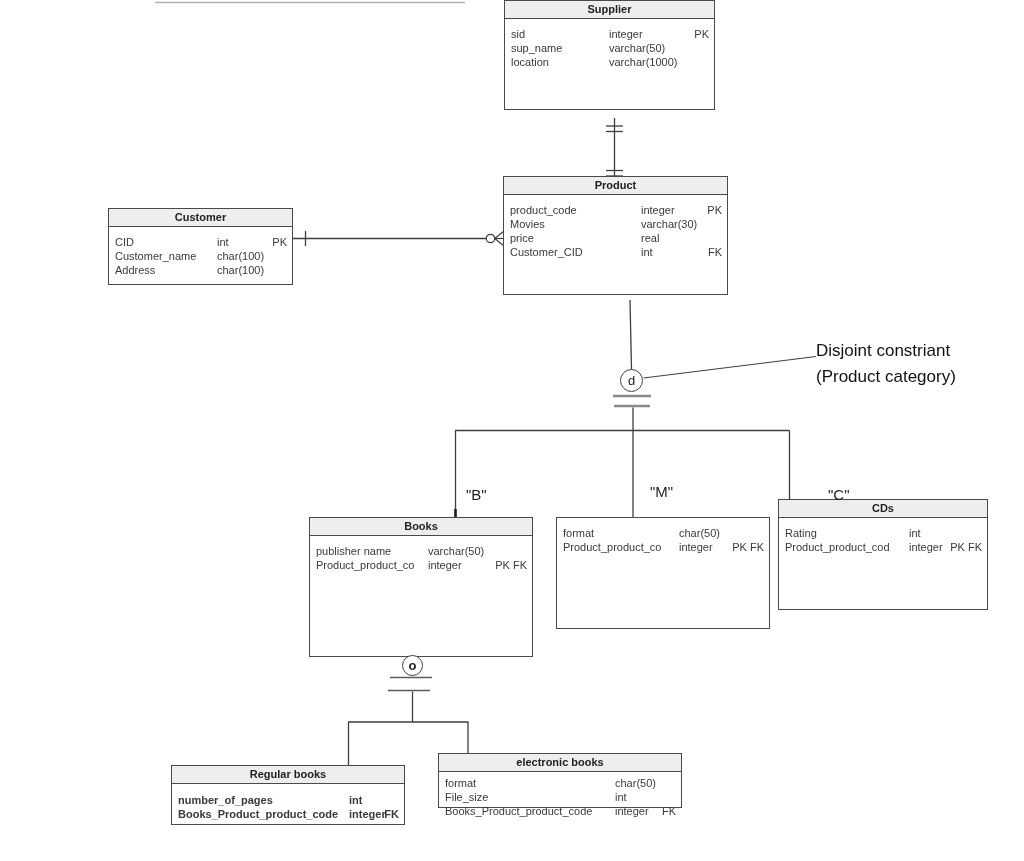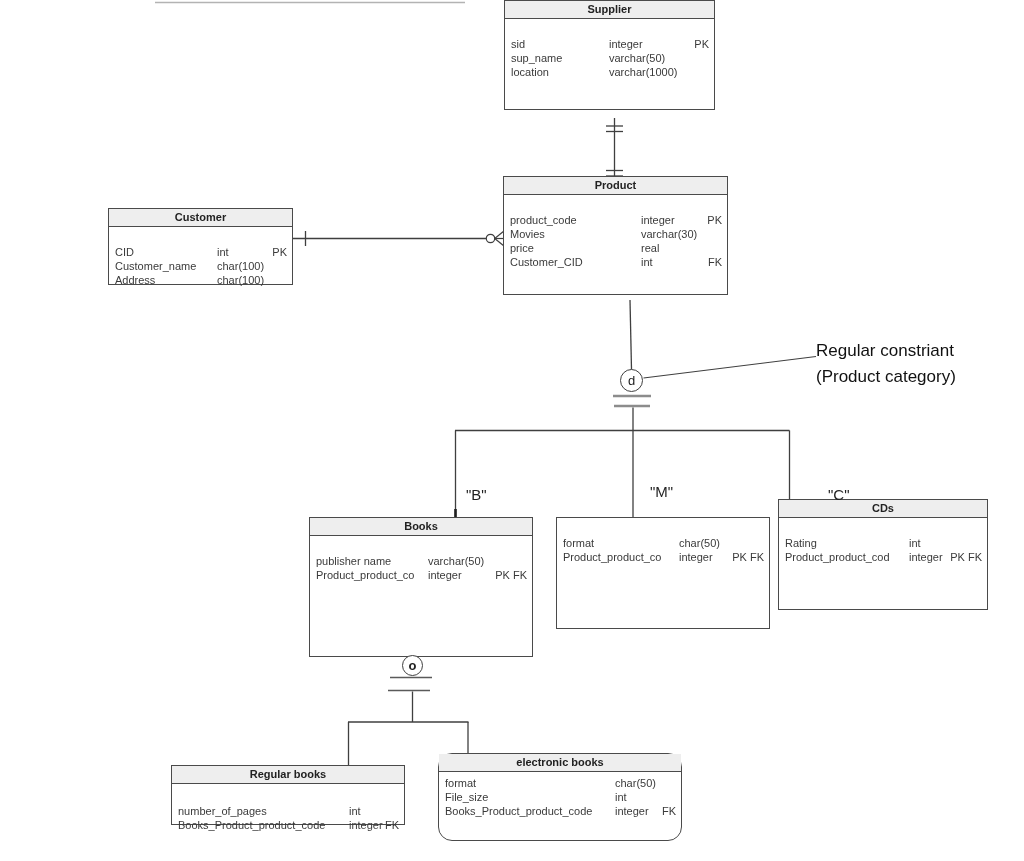--- a/index.html
+++ b/index.html
@@ -8,21 +8,21 @@
     font-family:"Liberation Sans", sans-serif;
   }
   .svg-layer{position:absolute;left:0;top:0;width:1024px;height:861px;}
   .entity{
     position:absolute;border:1.5px solid #4a4a4a;background:#ffffff;box-sizing:border-box;
   }
   .entity .thead{
     height:17px;line-height:17px;text-align:center;font-size:11px;font-weight:bold;
     color:#222;background:#eeeeee;border-bottom:1px solid #4a4a4a;
   }
-  .entity .tbody{position:relative;padding-top:18px;}
+  .entity .tbody{position:relative;padding-top:8px;}
   .trow{position:relative;height:14px;line-height:14px;font-size:11px;color:#3a3a3a;white-space:nowrap;}
   .trow .cname{position:absolute;left:6px;}
   .trow .ctype{position:absolute;left:var(--typecol);}
   .trow .ckey{position:absolute;right:5px;}
   .circle-node{
     position:absolute;border:1.2px solid #3f3f3f;border-radius:50%;background:#fff;
     display:flex;align-items:center;justify-content:center;
     font-size:13px;color:#222;box-sizing:border-box;
   }
   .cat-label{position:absolute;font-size:15px;color:#1f1f1f;white-space:nowrap;}
@@ -177,34 +177,34 @@
       <div class="trow">
         <span class="cname">Product_product_cod</span>
         <span class="ctype">integer</span>
         <span class="ckey">PK FK</span>
       </div>
     </div>
   </div>
 
   <div class="entity" style="left:171px;top:765px;width:234px;height:60px;">
     <div class="thead">Regular books</div>
-    <div class="tbody" style="--typecol:177px;padding-top:20px;">
+    <div class="tbody" style="--typecol:177px;padding-top:9px;font-weight:bold;">
       <div class="trow">
         <span class="cname">number_of_pages</span>
         <span class="ctype">int</span>
       </div>
       <div class="trow">
         <span class="cname">Books_Product_product_code</span>
         <span class="ctype">integer</span>
         <span class="ckey">FK</span>
       </div>
     </div>
   </div>
 
-  <div class="entity" style="left:438px;top:753px;width:244px;height:88px;border-radius:14px;">
+  <div class="entity" style="left:438px;top:753px;width:244px;height:55px;">
     <div class="thead">electronic books</div>
     <div class="tbody" style="--typecol:176px;padding-top:4px;">
       <div class="trow">
         <span class="cname">format</span>
         <span class="ctype">char(50)</span>
       </div>
       <div class="trow">
         <span class="cname">File_size</span>
         <span class="ctype">int</span>
       </div>
@@ -217,17 +217,17 @@
   </div>
 
   <div class="circle-node" style="left:620px;top:369px;width:23px;height:23px;">d</div>
   <div class="circle-node" style="left:402px;top:655px;width:21px;height:21px;font-weight:bold;">o</div>
 
   <div class="cat-label" style="left:466px;top:486px;">"B"</div>
   <div class="cat-label" style="left:650px;top:483px;">"M"</div>
   <div class="cat-label" style="left:828px;top:486px;">"C"</div>
 
   <div class="annotation">
-    <div>Regular constriant</div>
+    <div>Disjoint constriant</div>
     <div>(Product category)</div>
   </div>
 
 </div>
 
 </body></html>

